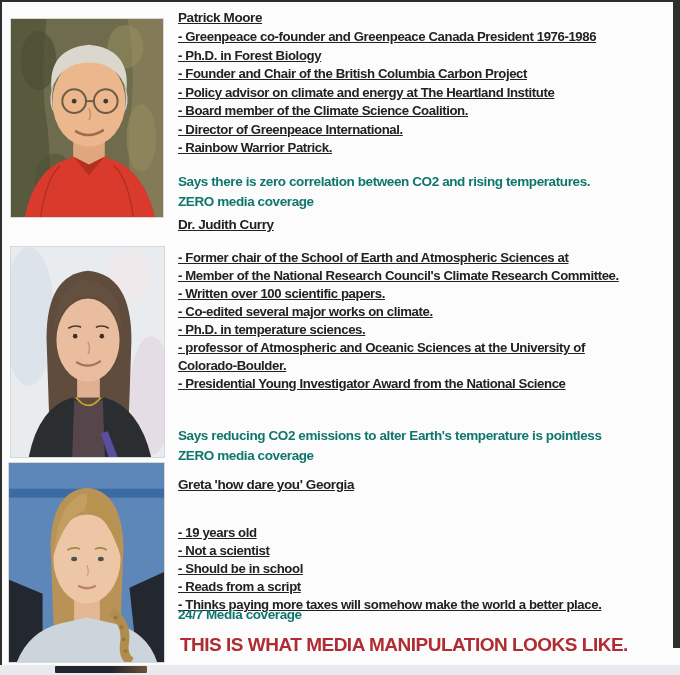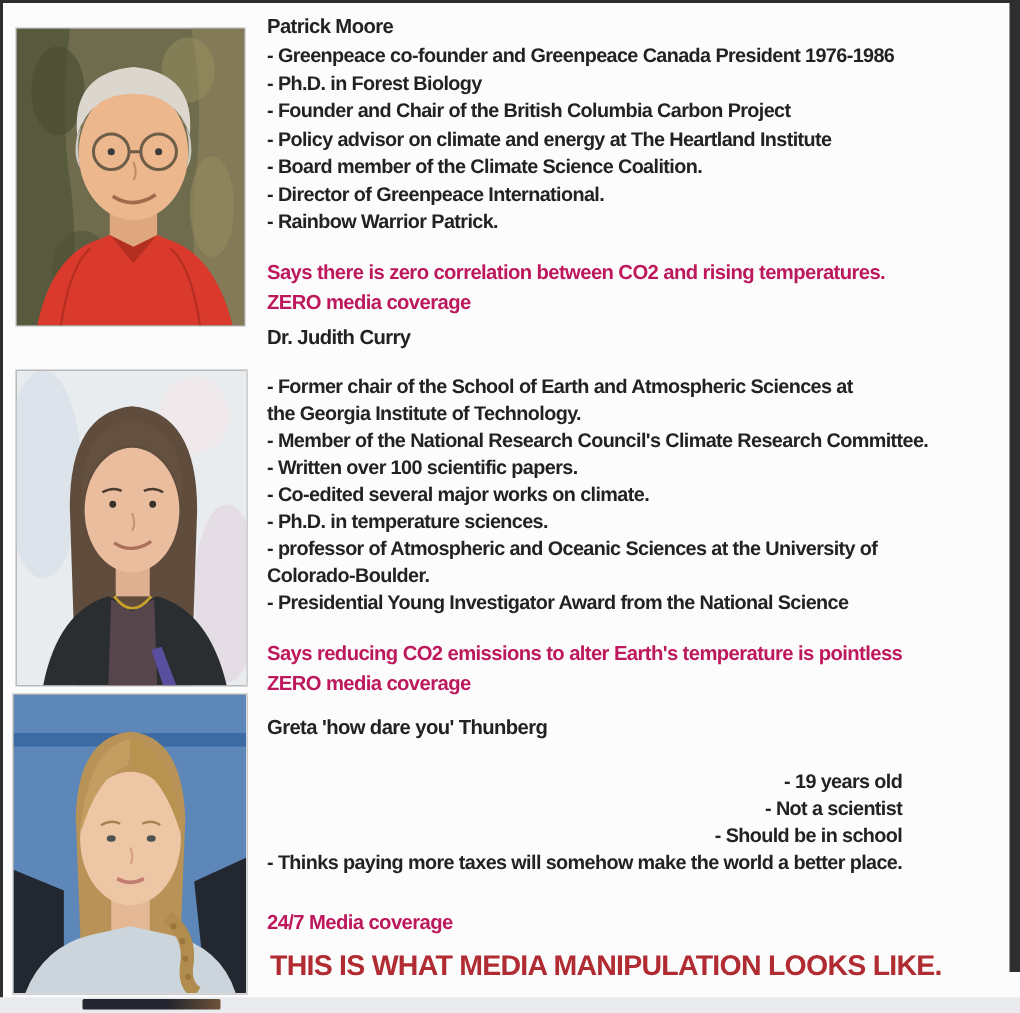--- a/index.html
+++ b/index.html
@@ -14,29 +14,29 @@
   .border-right { position:absolute; left:673px; top:0; width:7px; height:648px; background:#2e2e2e; }
 
   
   .photo { position:absolute; border:1px solid #d8d8d8; overflow:hidden; background:#888; }
   .photo svg { display:block; width:100%; height:100%; }
   .photo-1 { left:10px; top:18px;  width:154px; height:200px; }
   .photo-2 { left:10px; top:246px; width:155px; height:212px; }
   .photo-3 { left:8px;  top:462px; width:157px; height:201px; }
 
   
-  .name, .fact-line { font-weight:bold; color:#222; letter-spacing:-0.4px; white-space:nowrap; }
+  .name, .fact-line { font-weight:bold; color:#222; letter-spacing:-0.4px; white-space:nowrap;text-decoration:underline; }
   .name { position:absolute; left:178px; font-size:13.5px; }
   .facts, .claims { position:absolute; left:178px; }
   .fact-line { font-size:13.2px; }
-  .claim-line { font-weight:bold; font-size:13.5px; color:#be185d; letter-spacing:-0.4px; line-height:19.5px; white-space:nowrap; }
+  .claim-line { font-weight:bold; font-size:13.5px; color:#0f766e; letter-spacing:-0.4px; line-height:19.5px; white-space:nowrap; }
 
   .p1-name { top:10px; }  .p1-facts { top:28px; }  .p1-facts .fact-line { line-height:18.5px; } .p1-claims { top:172px; }
   .p2-name { top:217px;text-align:right; } .p2-facts { top:249px; } .p2-facts .fact-line { line-height:18px; }   .p2-claims { top:426px; }
-  .p3-name { top:477px; } .p3-facts { top:512px;text-align:right; } .p3-facts .fact-line { line-height:18px; }   .p3-claims { top:605px; }
+  .p3-name { top:477px; } .p3-facts { top:524px; } .p3-facts .fact-line { line-height:18px; }   .p3-claims { top:605px; }
 
   .headline { position:absolute; left:180px; top:634px; font-weight:bold; font-size:19px;
               letter-spacing:-0.5px; color:#b02c32; white-space:nowrap; }
 
   
   .feed-gap { position:absolute; left:0; top:665px; width:680px; height:10px; background:#e8eaed; }
   .next-image-edge { position:absolute; left:55px; top:666px; width:92px; height:7px;
                      background:linear-gradient(90deg,#23262e 0%,#23262e 62%,#6e5138 100%); border-radius:1px; }
 </style>
 </head>
@@ -109,21 +109,20 @@
       <path d="M66 116 Q78 124 91 115" stroke="#a9705a" stroke-width="2.2" fill="none"></path>
       <path d="M18 212 Q28 162 62 152 L78 160 L95 152 Q130 162 142 212 Z" fill="#2b2e31"></path>
       <path d="M64 154 L78 162 L93 154 L95 212 L62 212 Z" fill="#57454c"></path>
       <path d="M66 152 Q78 168 91 152" stroke="#c9a22b" stroke-width="1.8" fill="none"></path>
       <path d="M98 186 l10 26 l-9 0 l-8 -24 Z" fill="#5a4f9e"></path>
     </svg>
   </figure>
   <h2 class="name p2-name">Dr. Judith Curry</h2>
   <div class="facts p2-facts">
       <p class="fact-line">- Former chair of the School of Earth and Atmospheric Sciences at</p>
-      <p class="fact-line">the Georgia Institute of Technology.</p>
       <p class="fact-line">- Member of the National Research Council's Climate Research Committee.</p>
       <p class="fact-line">- Written over 100 scientific papers.</p>
       <p class="fact-line">- Co-edited several major works on climate.</p>
       <p class="fact-line">- Ph.D. in temperature sciences.</p>
       <p class="fact-line">- professor of Atmospheric and Oceanic Sciences at the University of</p>
       <p class="fact-line">Colorado-Boulder.</p>
       <p class="fact-line">- Presidential Young Investigator Award from the National Science</p>
     </div>
   <div class="claims p2-claims">
       <p class="claim-line">Says reducing CO2 emissions to alter Earth's temperature is pointless</p>
@@ -152,25 +151,26 @@
       <path d="M8 201 Q20 170 52 162 L79 156 L106 162 Q140 170 150 201 Z" fill="#cdd5dc"></path>
       <path d="M104 150 q16 12 13 32 q-2 14 7 19" stroke="#b18c4f" stroke-width="9" fill="none"></path>
       <g fill="#9a763c">
         <circle cx="108" cy="156" r="2"></circle>
           <circle cx="114" cy="166" r="2"></circle>
           <circle cx="116" cy="178" r="2"></circle>
           <circle cx="118" cy="190" r="2"></circle>
       </g>
     </svg>
   </figure>
-  <h2 class="name p3-name">Greta 'how dare you' Thunberg</h2>
+  <h2 class="name p3-name">Greta 'how dare you' Georgia</h2>
   <div class="facts p3-facts">
       <p class="fact-line">- 19 years old</p>
       <p class="fact-line">- Not a scientist</p>
       <p class="fact-line">- Should be in school</p>
+      <p class="fact-line">- Reads from a script</p>
       <p class="fact-line">- Thinks paying more taxes will somehow make the world a better place.</p>
     </div>
   <div class="claims p3-claims">
       <p class="claim-line">24/7 Media coverage</p>
     </div>
 
   <div class="headline">THIS IS WHAT MEDIA MANIPULATION LOOKS LIKE.</div>
 
   <div class="border-top"></div>
   <div class="border-left"></div>

